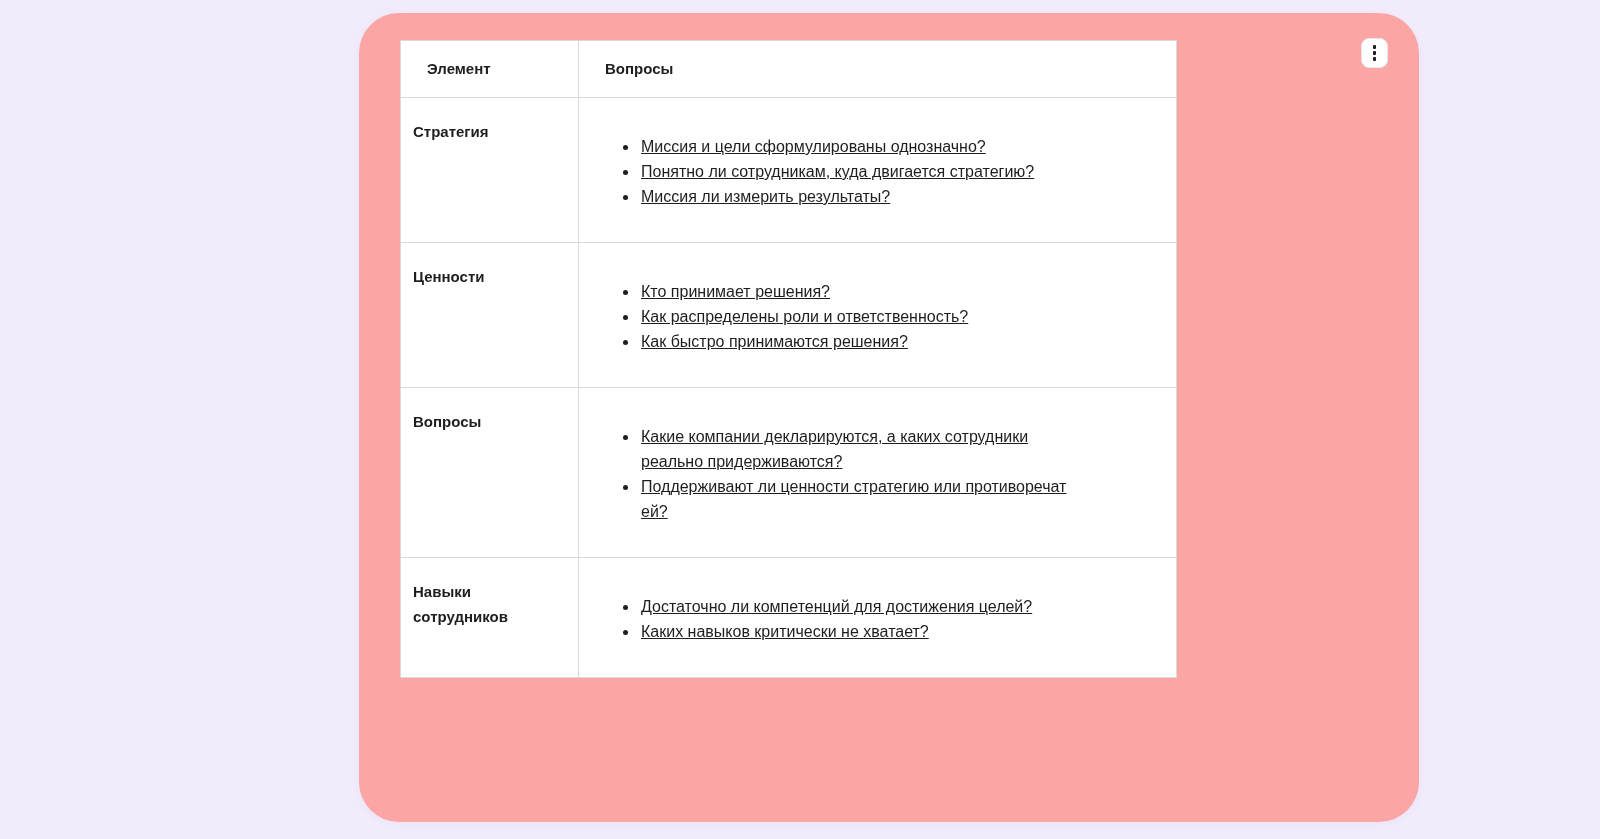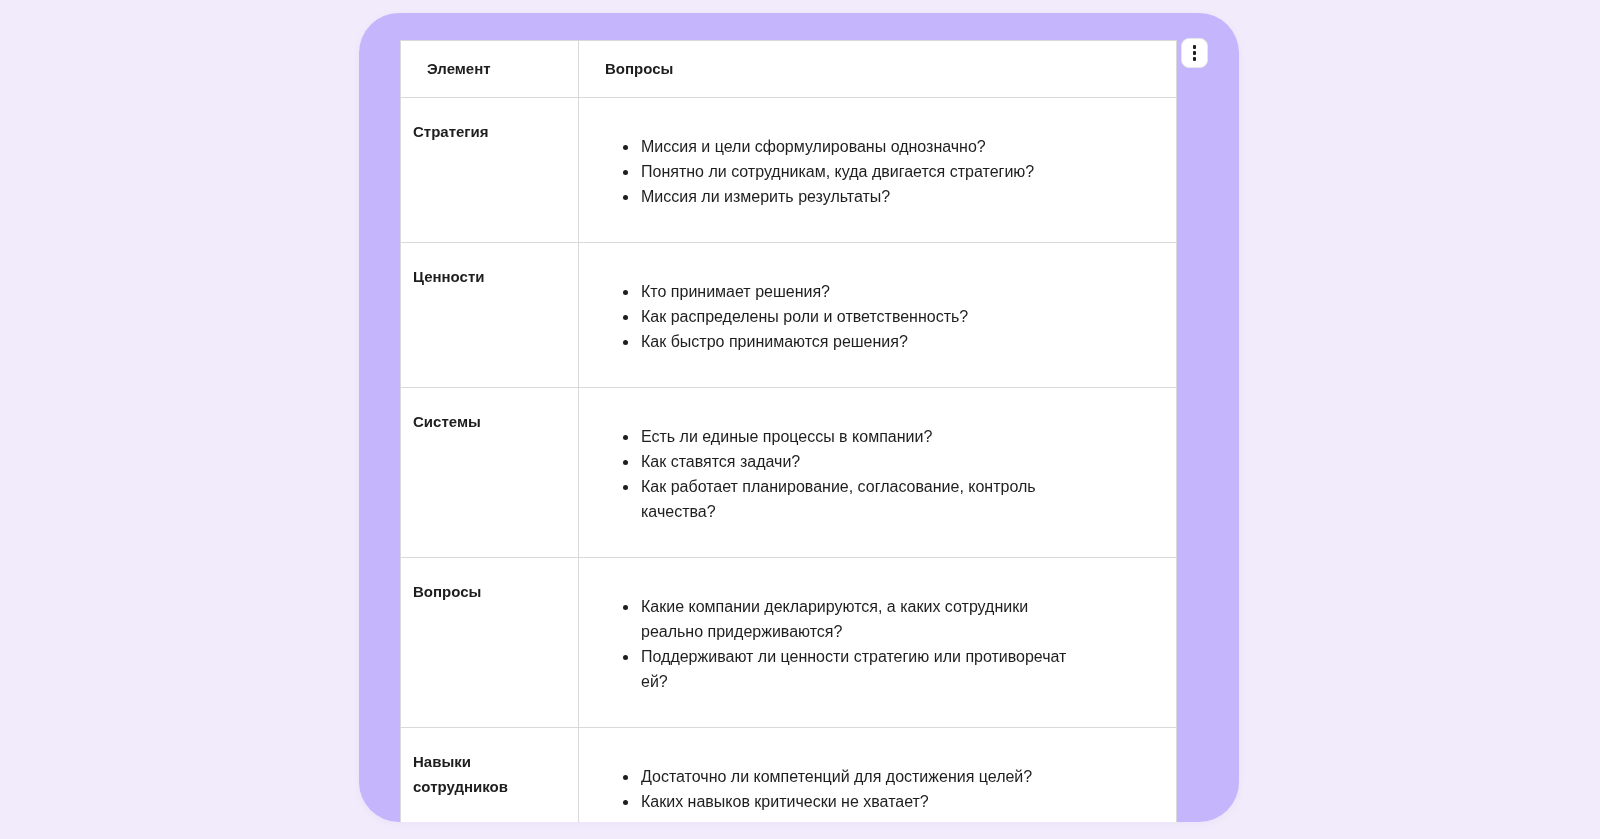--- a/index.html
+++ b/index.html
@@ -8,22 +8,22 @@
     width: 1600px; height: 839px;
     background: #F2EBFC;
     font-family: "Liberation Sans", sans-serif;
     position: relative;
     overflow: hidden;
     color: #1E1E1E;
   }
   .card {
     position: absolute;
     left: 359px; top: 13px;
-    width: 880px; height: 809px;
-    background: #c4b5fd;
+    width: 1060px; height: 809px;
+    background: #fca5a5;
     border-radius: 40px;
     overflow: hidden;
     box-shadow: 0 2px 10px rgba(60,30,90,0.04);
   }
   table.q-table {
     border-collapse: collapse;
     table-layout: fixed;
     width: 776px;
     margin: 27px 0 0 41px;
     background: #FFFFFF;
@@ -54,20 +54,21 @@
     padding: 21px 60px 33px 26px;
   }
   td.questions-cell ul {
     margin: 15px 0 0 0;
     padding: 0 0 0 34px;
     max-width: 474px;
   }
   td.questions-cell li {
     line-height: 25px;
     padding-left: 2px;
+    text-decoration: underline;
   }
   .kebab-button {
     position: absolute;
     top: 25px; right: 31px;
     width: 27px; height: 30px;
     background: #FFFFFF;
     border: 1px solid #E7E7E7;
     border-radius: 8px;
     padding: 0;
     display: flex;
@@ -119,30 +120,20 @@
             <td class="element-cell">Ценности</td>
             <td class="questions-cell">
               <ul>
                 <li>Кто принимает решения?</li>
                 <li>Как распределены роли и ответственность?</li>
                 <li>Как быстро принимаются решения?</li>
               </ul>
             </td>
           </tr>
           <tr>
-            <td class="element-cell">Системы</td>
-            <td class="questions-cell">
-              <ul>
-                <li>Есть ли единые процессы в компании?</li>
-                <li>Как ставятся задачи?</li>
-                <li>Как работает планирование, согласование, контроль качества?</li>
-              </ul>
-            </td>
-          </tr>
-          <tr>
             <td class="element-cell">Вопросы</td>
             <td class="questions-cell">
               <ul>
                 <li>Какие компании декларируются, а каких сотрудники реально придерживаются?</li>
                 <li>Поддерживают ли ценности стратегию или противоречат ей?</li>
               </ul>
             </td>
           </tr>
           <tr>
             <td class="element-cell">Навыки сотрудников</td>

